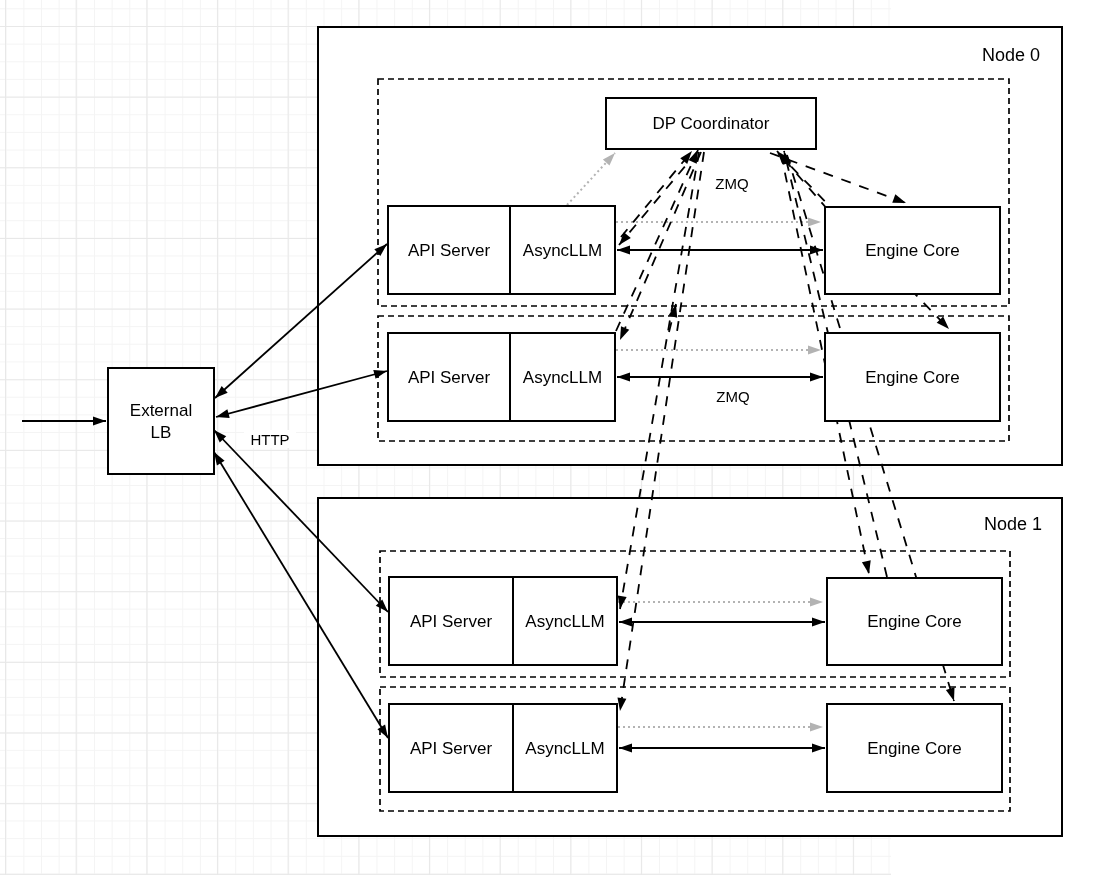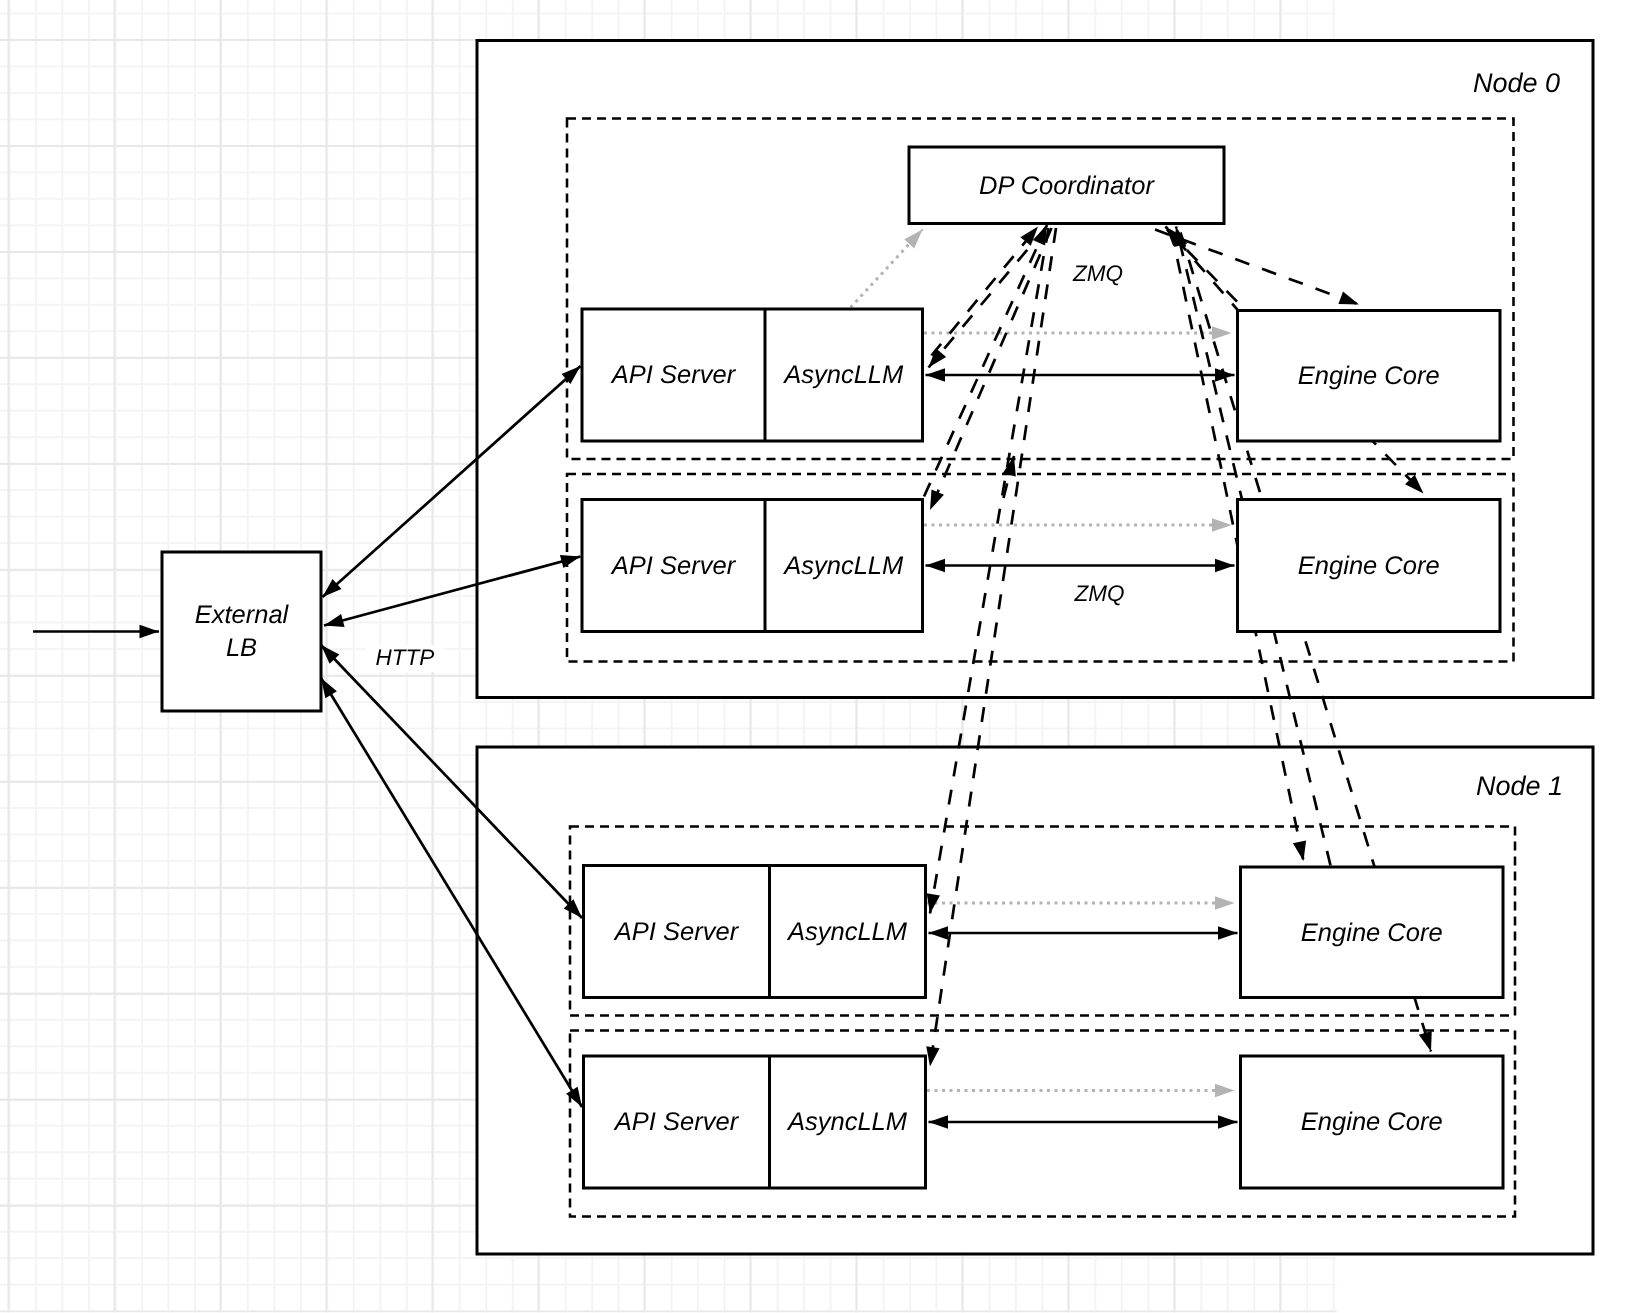--- a/index.html
+++ b/index.html
@@ -11,21 +11,20 @@
   #canvas{
     position:relative;width:891px;height:875px;
     background-color:#ffffff;
     background-image:
       linear-gradient(#e8e8e8 1px, transparent 1px),
       linear-gradient(90deg,#e8e8e8 1px, transparent 1px),
       linear-gradient(#f4f4f4 1px, transparent 1px),
       linear-gradient(90deg,#f4f4f4 1px, transparent 1px);
     background-size:70.67px 70.67px,70.67px 70.67px,17.67px 17.67px,17.67px 17.67px;
     background-position:5px 26px,5px 26px,5.7px 8.3px,5.7px 8.3px;
-    font-style:italic;
   }
   svg{position:absolute;left:0;top:0;}
   text{fill:#000000;}
 </style>
 </head>
 <body>
 
 <div id="canvas">
   <svg id="svg" width="1093" height="875" viewBox="0 0 1093 875">
       <rect x="318" y="27" width="744" height="438" fill="#ffffff" stroke="#000000" stroke-width="2"></rect>

